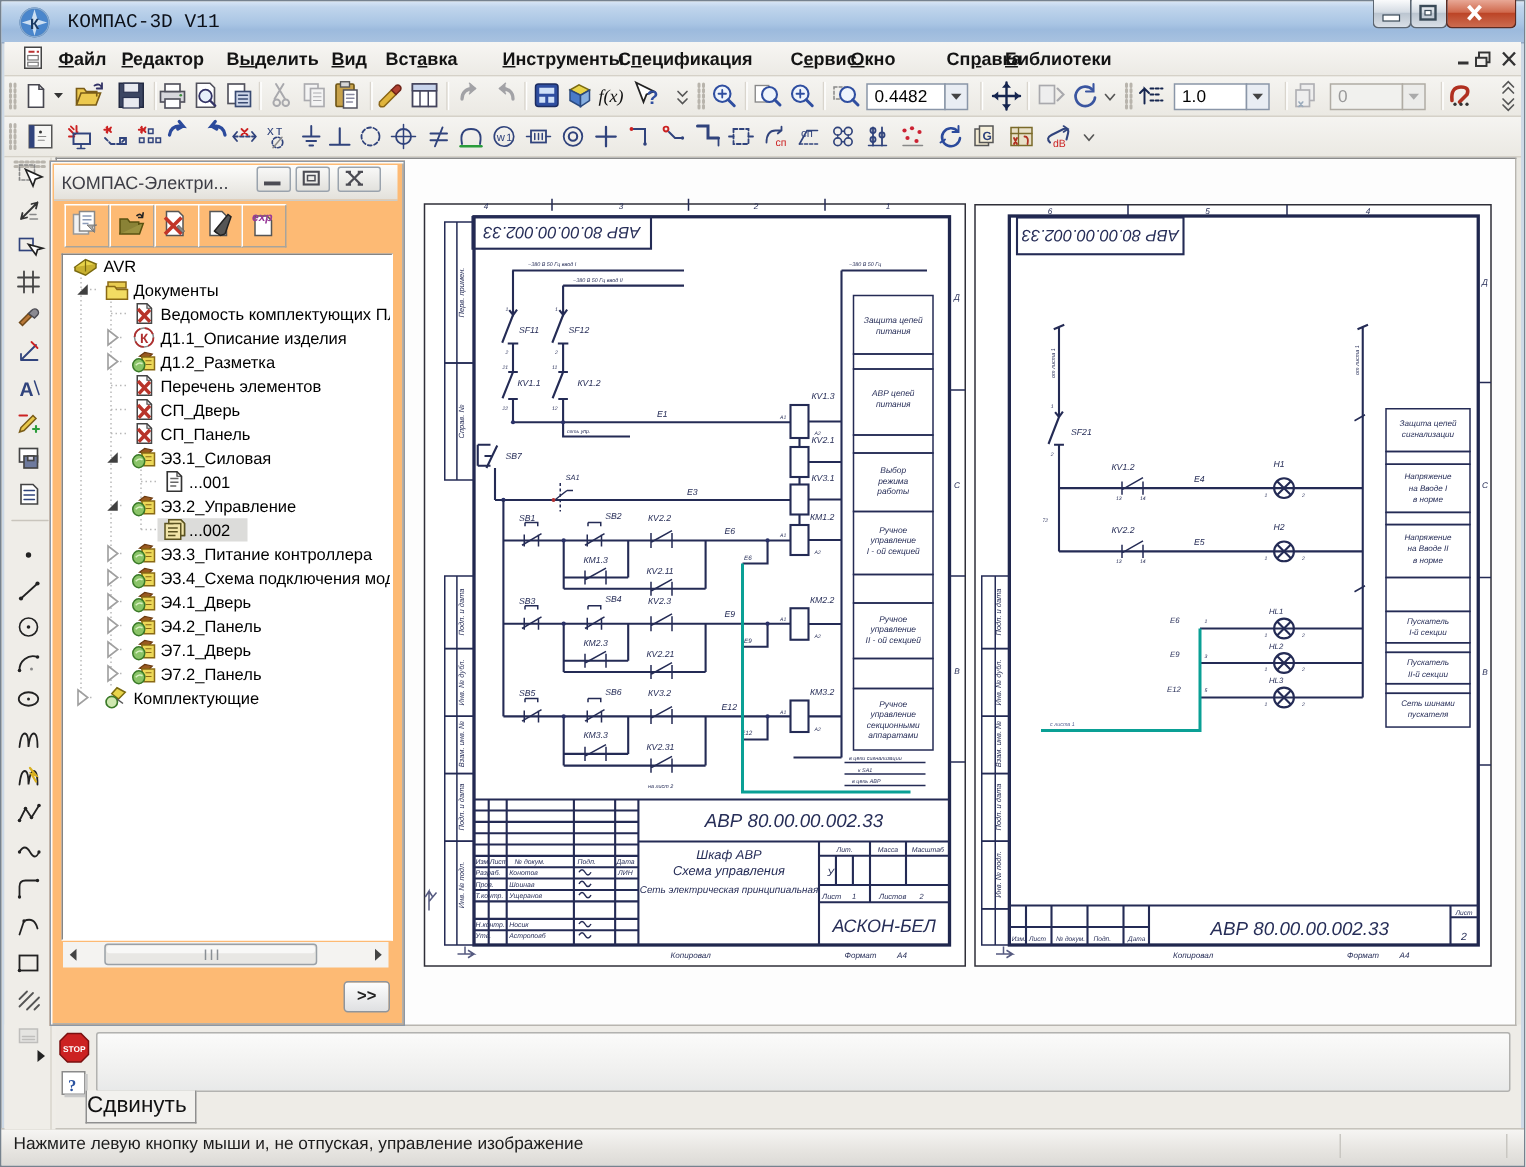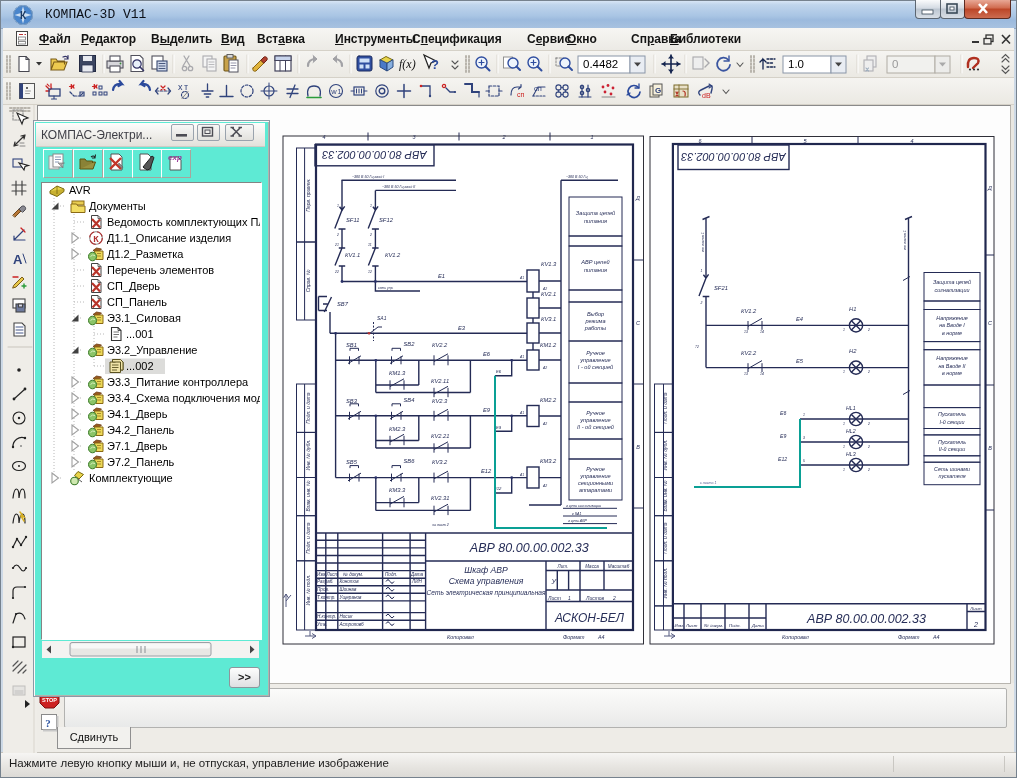--- a/index.html
+++ b/index.html
@@ -17,22 +17,22 @@
 #tb2{position:absolute;left:3px;top:78px;width:1011px;height:26px;
  background:linear-gradient(180deg,#f5f4f1,#ebe9e3);border-bottom:1px solid #d5d1c8;}
 #lefttb{position:absolute;left:3px;top:105px;width:34px;height:648px;background:#efede8;}
 #canvas{position:absolute;left:37px;top:105px;width:972px;height:577px;
  background:#fdfdfd;border-top:1px solid #8a8a8a;border-left:1px solid #8a8a8a;border-bottom:1px solid #b8b5af;border-right:1px solid #b8b5af;}
 #drawing{position:absolute;left:0;top:0;width:1017px;height:778px;}
 #propbar{position:absolute;left:3px;top:683px;width:1011px;height:69px;background:#eeece7;}
 #statusbar{position:absolute;left:1px;top:752px;width:1015px;height:24px;
  background:linear-gradient(180deg,#f6f5f3 0%,#e6e4e0 60%,#dcdad6 100%);border-top:1px solid #c6c3bc;}
 #statustxt{position:absolute;left:9px;top:757px;font-size:11.5px;color:#1c1c1c;}
-#palette{position:absolute;left:33px;top:120px;width:235px;height:575px;
- background:#5eead4;border:1px solid #8d98a5;box-shadow:inset 1px 1px 0 #fbfbfa, inset -1px -1px 0 #b5b2ac;}
+#palette{position:absolute;left:33px;top:107px;width:235px;height:575px;
+ background:#fdba74;border:1px solid #8d98a5;box-shadow:inset 1px 1px 0 #fbfbfa, inset -1px -1px 0 #b5b2ac;}
 </style></head>
 <body>
 <div id="frame"></div>
 <div id="titlebar"></div>
 <svg class="abs" id="applogo" style="left:12px;top:4px" width="22" height="22" viewBox="0 0 22 22">
  <circle cx="11" cy="11" r="9.5" fill="#4a86cc" stroke="#27507e" stroke-width="1"></circle>
  <circle cx="11" cy="11" r="9.5" fill="none" stroke="#9cc0e8" stroke-width="1" opacity=".8"></circle>
  <path d="M11 2.2 L13 9 L19.5 11 L13 13 L11 19.8 L9 13 L2.5 11 L9 9 Z" fill="#dce9f6" opacity=".9"></path>
  <text x="11" y="15" font-size="10" font-weight="bold" fill="#1b3a63" text-anchor="middle">К</text>
 </svg>
@@ -80,21 +80,21 @@
  </svg>
  <svg class="abs" style="left:36px;top:5px" width="22" height="46" viewBox="0 0 22 46">
   <path d="M6 1 h9 l5 5 v9 l-5 5 h-9 l-5 -5 v-9 z" fill="#cc2222" stroke="#7a1010" stroke-width="1"></path>
   <text x="10.5" y="13.5" font-size="5.6" font-weight="bold" fill="#fff" text-anchor="middle" font-family="Liberation Sans">STOP</text>
   <rect x="2.5" y="26.5" width="15" height="15" fill="#fff" stroke="#8a8a8a" stroke-width="1"></rect>
   <rect x="4" y="41.5" width="15" height="2" fill="#c8c8c8"></rect>
       <rect x="17.5" y="28" width="2" height="15.5" fill="#c8c8c8"></rect>
   <text x="9" y="39" font-size="11" font-weight="bold" fill="#2a52a0" text-anchor="middle" font-family="Liberation Serif">?</text>
  </svg>
  <div class="abs" style="left:61px;top:5px;width:941px;height:38px;border:1px solid #b2b2b0;border-radius:2px;background:linear-gradient(180deg,#fbfbfa,#efefee 70%,#e8e9e9)"></div>
- <div class="abs" style="left:54px;top:44px;width:72px;height:21px;background:#f2f1ee;border:1px solid #8f8f8f;border-top:none;font-size:11px;color:#111;text-align:center;line-height:20px">Сдвинуть</div>
+ <div class="abs" style="left:54px;top:44px;width:72px;height:21px;background:#f2f1ee;border:1px solid #8f8f8f;border-top:none;font-size:15px;color:#111;line-height:20px">Сдвинуть</div>
 </div>
 <div id="statusbar"></div>
 <div class="abs" style="left:893px;top:756px;width:1px;height:16px;background:#c9c7c2"></div>
 <div class="abs" style="left:1004px;top:756px;width:1px;height:16px;background:#c9c7c2"></div>
 <div id="statustxt">Нажмите левую кнопку мыши и, не отпуская, управление изображение</div>
 <div id="tb1">
 <svg width="1011" height="26" viewBox="0 0 1011 26" fill="none" stroke-linecap="round">
  <g stroke="#b8b4ac" stroke-width="2" stroke-dasharray="1.6 2">
         <path d="M4 5 v16 M7 5 v16"></path>
       </g>

